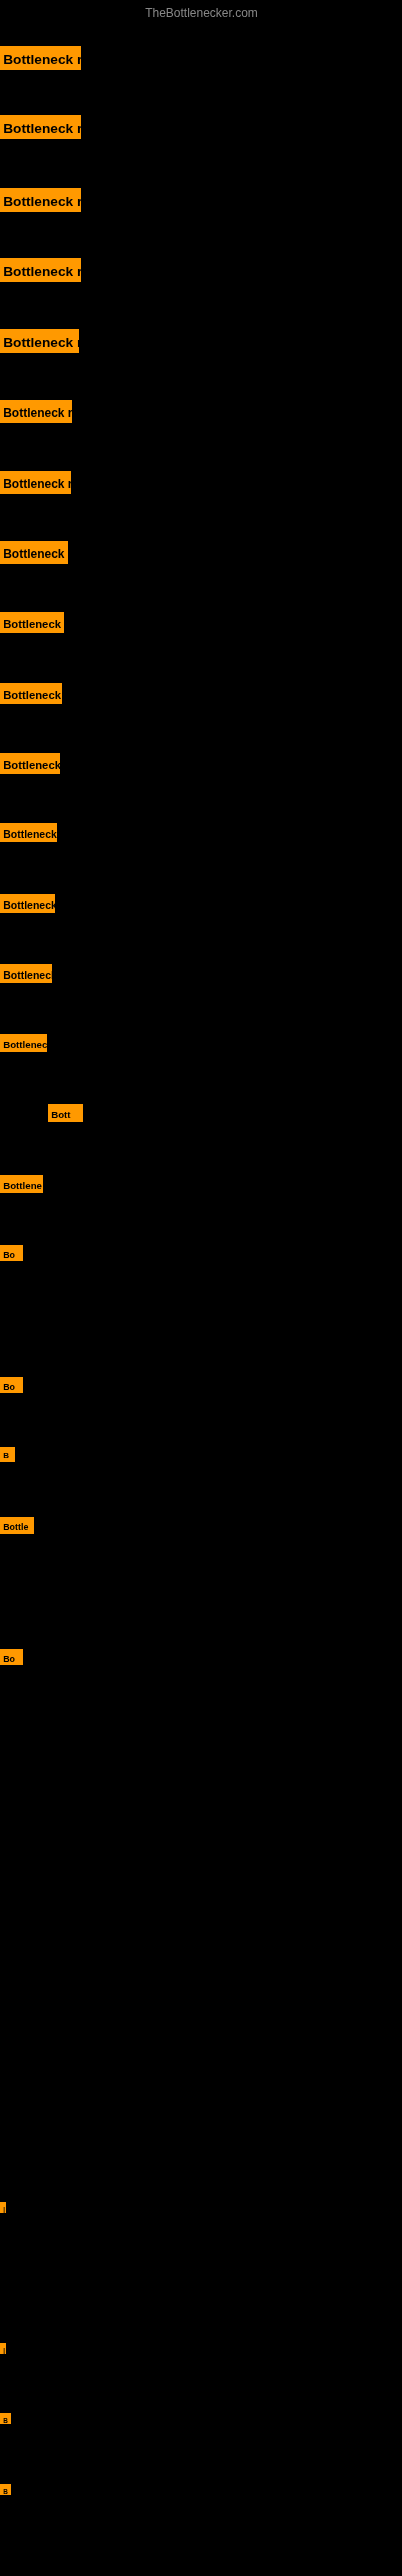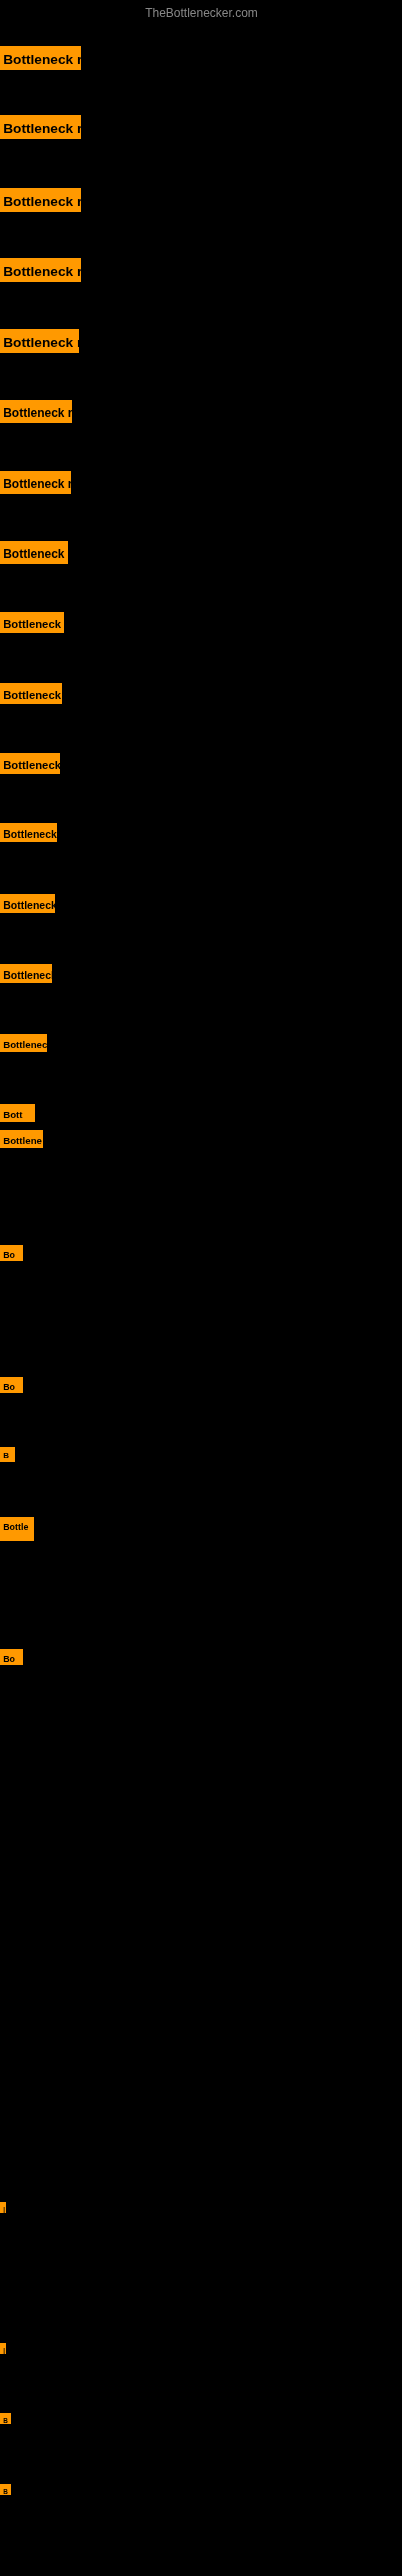--- a/index.html
+++ b/index.html
@@ -44,24 +44,24 @@
 <div class="bottleneck-label" style="top: 400px; width: 72px; height: 22.5px; line-height: 22.5px; font-size: 12px;">Bottleneck resul</div>
 <div class="bottleneck-label" style="top: 471px; width: 71px; height: 22.5px; line-height: 22.5px; font-size: 12px;">Bottleneck result</div>
 <div class="bottleneck-label" style="top: 541px; width: 68px; height: 22.5px; line-height: 22.5px; font-size: 12px;">Bottleneck result</div>
 <div class="bottleneck-label" style="top: 612px; width: 64px; height: 21px; line-height: 21px; font-size: 11.3px;">Bottleneck resu</div>
 <div class="bottleneck-label" style="top: 683px; width: 62px; height: 21px; line-height: 21px; font-size: 11.3px;">Bottleneck resu</div>
 <div class="bottleneck-label" style="top: 753px; width: 60px; height: 21px; line-height: 21px; font-size: 11.3px;">Bottleneck resu</div>
 <div class="bottleneck-label" style="top: 823px; width: 57px; height: 19.3px; line-height: 19.3px; font-size: 10.5px;">Bottleneck res</div>
 <div class="bottleneck-label" style="top: 894px; width: 55px; height: 19.3px; line-height: 19.3px; font-size: 10.5px;">Bottleneck res</div>
 <div class="bottleneck-label" style="top: 964px; width: 52px; height: 19.3px; line-height: 19.3px; font-size: 10.5px;">Bottleneck re</div>
 <div class="bottleneck-label" style="top: 1034px; width: 47px; height: 17.7px; line-height: 17.7px; font-size: 9.7px;">Bottlenec</div>
-<div class="bottleneck-label" style="top: 1104px; width: 35px; height: 17.7px; line-height: 17.7px; font-size: 9.7px;">Bott</div>
-<div class="bottleneck-label" style="top: 1130px; width: 43px; height: 17.7px; line-height: 17.7px; font-size: 9.7px;">Bottlene</div>
+<div class="bottleneck-label" style="top: 1104px; width: 35px; height: 17.7px; line-height: 17.7px; font-size: 9.7px; margin-left: 48px;">Bott</div>
+<div class="bottleneck-label" style="top: 1175px; width: 43px; height: 17.7px; line-height: 17.7px; font-size: 9.7px;">Bottlene</div>
 <div class="bottleneck-label" style="top: 1245px; width: 22.5px; height: 16px; line-height: 16px; font-size: 8.9px;">Bo</div>
 <div class="bottleneck-label" style="top: 1377px; width: 22.5px; height: 16px; line-height: 16px; font-size: 8.9px;">Bo</div>
 <div class="bottleneck-label" style="top: 1447px; width: 14.5px; height: 14.5px; line-height: 14.5px; font-size: 8px;">B</div>
-<div class="bottleneck-label" style="top: 1517px; width: 34px; height: 24px; line-height: 16px; font-size: 8.9px;">Bottle</div>
+<div class="bottleneck-label" style="top: 1517px; width: 34px; height: 17px; line-height: 16px; font-size: 8.9px;">Bottle</div>
 <div class="bottleneck-label" style="top: 1649px; width: 22.5px; height: 16px; line-height: 16px; font-size: 8.9px;">Bo</div>
 <div class="bottleneck-label" style="top: 2202px; width: 4.8px; height: 11.3px; line-height: 11.3px; font-size: 6.4px;">|</div>
 <div class="bottleneck-label" style="top: 2343px; width: 4.8px; height: 11.3px; line-height: 11.3px; font-size: 6.4px;">|</div>
 <div class="bottleneck-label" style="top: 2413px; width: 11.3px; height: 11.3px; line-height: 11.3px; font-size: 6.4px;">B</div>
 <div class="bottleneck-label" style="top: 2484px; width: 11.3px; height: 11.3px; line-height: 11.3px; font-size: 6.4px;">B</div>
 
 
 </body></html>

